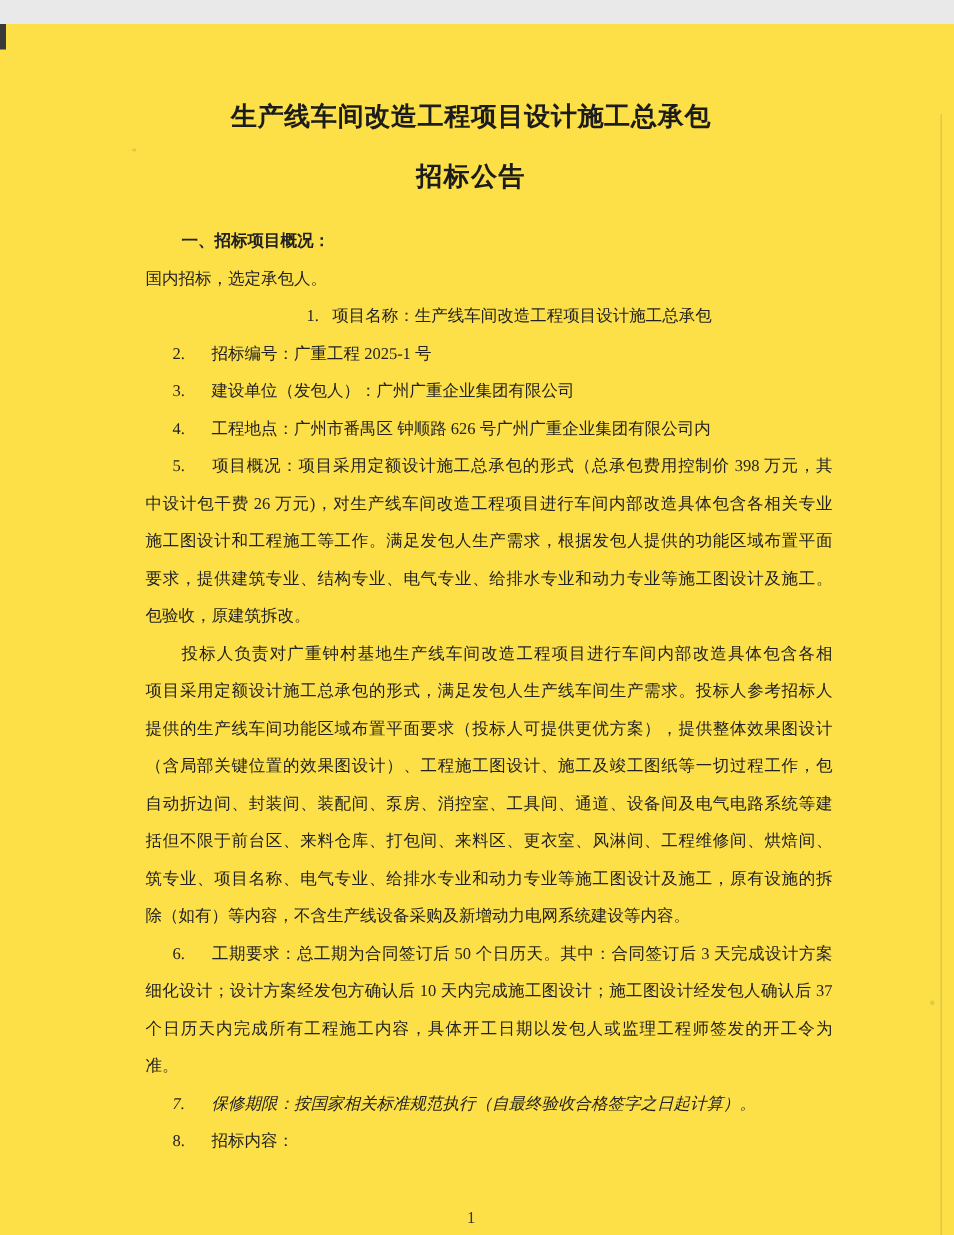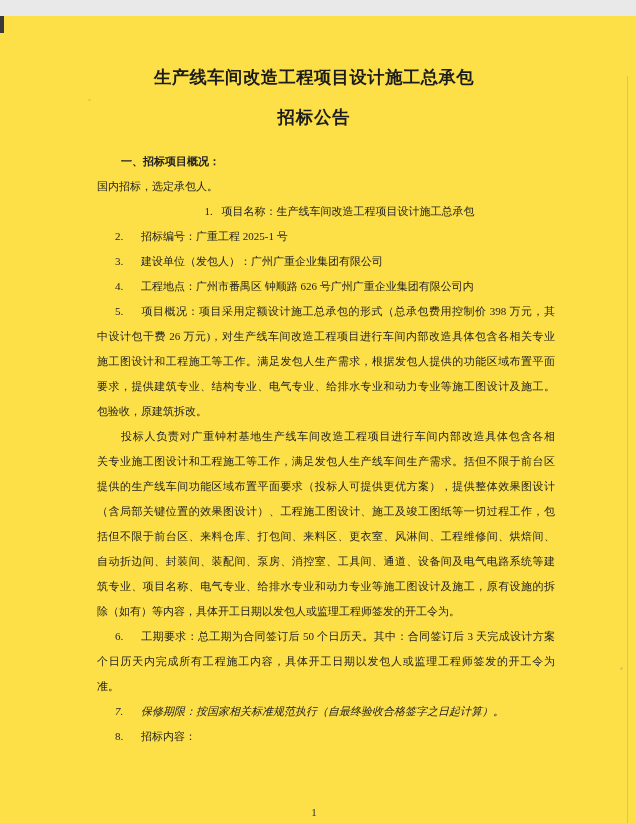--- a/index.html
+++ b/index.html
@@ -71,28 +71,29 @@
       <div class="line" style="padding-left: 18px; text-align: center;"><span class="num">1.</span>项目名称：生产线车间改造工程项目设计施工总承包</div>
       <div class="line" style="padding-left: 18px;"><span class="num">2.</span>招标编号：广重工程 2025-1 号</div>
       <div class="line" style="padding-left: 18px;"><span class="num">3.</span>建设单位（发包人）：广州广重企业集团有限公司</div>
       <div class="line" style="padding-left: 18px;"><span class="num">4.</span>工程地点：广州市番禺区 钟顺路 626 号广州广重企业集团有限公司内</div>
       <div class="line justify" style="padding-left: 18px;"><span class="num">5.</span>项目概况：项目采用定额设计施工总承包的形式（总承包费用控制价 398 万元，其</div>
       <div class="line justify">中设计包干费 26 万元)，对生产线车间改造工程项目进行车间内部改造具体包含各相关专业</div>
       <div class="line justify">施工图设计和工程施工等工作。满足发包人生产需求，根据发包人提供的功能区域布置平面</div>
       <div class="line justify">要求，提供建筑专业、结构专业、电气专业、给排水专业和动力专业等施工图设计及施工。</div>
       <div class="line">包验收，原建筑拆改。</div>
       <div class="line justify" style="padding-left: 24px;">投标人负责对广重钟村基地生产线车间改造工程项目进行车间内部改造具体包含各相</div>
-      <div class="line justify">关专业施工图设计和工程施工等工作，满足发包人生产线车间生产需求。括但不限于前台区</div>
+      <div class="line justify">项目采用定额设计施工总承包的形式，满足发包人生产线车间生产需求。投标人参考招标人</div>
       <div class="line justify">提供的生产线车间功能区域布置平面要求（投标人可提供更优方案），提供整体效果图设计</div>
       <div class="line justify">（含局部关键位置的效果图设计）、工程施工图设计、施工及竣工图纸等一切过程工作，包</div>
+      <div class="line justify">自动折边间、封装间、装配间、泵房、消控室、工具间、通道、设备间及电气电路系统等建</div>
       <div class="line justify">括但不限于前台区、来料仓库、打包间、来料区、更衣室、风淋间、工程维修间、烘焙间、</div>
-      <div class="line justify">自动折边间、封装间、装配间、泵房、消控室、工具间、通道、设备间及电气电路系统等建</div>
       <div class="line justify">筑专业、项目名称、电气专业、给排水专业和动力专业等施工图设计及施工，原有设施的拆</div>
-      <div class="line">除（如有）等内容，具体开工日期以发包人或监理工程师签发的开工令为。</div>
+      <div class="line">除（如有）等内容，不含生产线设备采购及新增动力电网系统建设等内容。</div>
       <div class="line justify" style="padding-left: 18px;"><span class="num">6.</span>工期要求：总工期为合同签订后 50 个日历天。其中：合同签订后 3 天完成设计方案</div>
+      <div class="line justify">细化设计；设计方案经发包方确认后 10 天内完成施工图设计；施工图设计经发包人确认后 37</div>
       <div class="line justify">个日历天内完成所有工程施工内容，具体开工日期以发包人或监理工程师签发的开工令为</div>
       <div class="line">准。</div>
       <div class="line" style="padding-left: 18px; font-style: italic;"><span class="num">7.</span>保修期限：按国家相关标准规范执行（自最终验收合格签字之日起计算）。</div>
       <div class="line" style="padding-left: 18px;"><span class="num">8.</span>招标内容：</div>
     </div>
 
   <div class="page-number">1</div>
 </div>
 
 </body></html>

